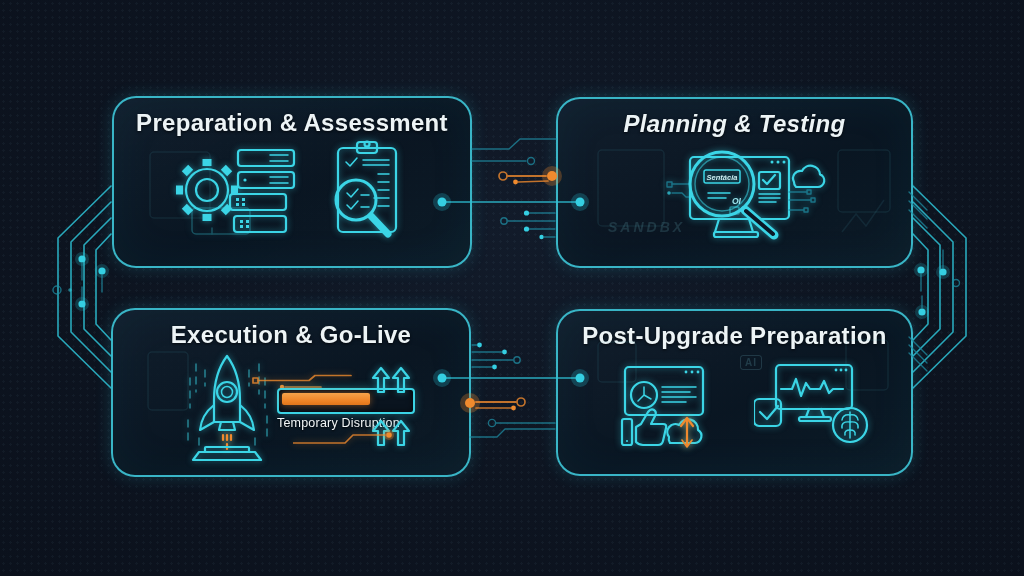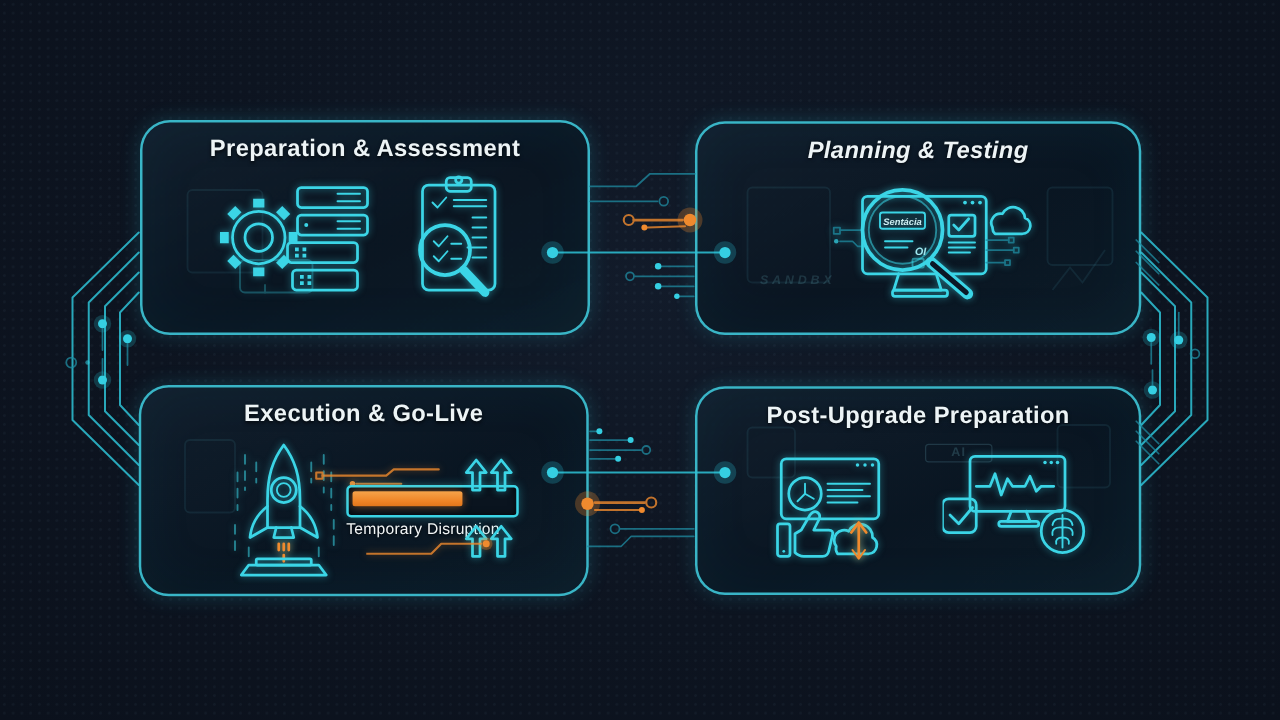--- a/index.html
+++ b/index.html
@@ -17,47 +17,47 @@
   .panel{
     position:absolute;border:2px solid rgba(62,198,216,.9);border-radius:24px;
     background:linear-gradient(155deg, rgba(18,32,46,.92) 0%, rgba(10,22,34,.94) 55%, rgba(12,28,40,.92) 100%);
     box-shadow:0 0 16px rgba(40,180,205,.22), inset 0 0 46px rgba(30,130,160,.07);
   }
   #panel-1{left:112px;top:96px;width:356px;height:168px;}
   #panel-2{left:556px;top:97px;width:353px;height:167px;font-style:italic;}
   #panel-3{left:111px;top:308px;width:356px;height:165px;}
   #panel-4{left:556px;top:309px;width:353px;height:163px;}
   .panel-title{
-    text-align:center;margin-top:11px;font-size:19px;font-weight:bold;
+    text-align:center;margin-top:11px;font-size:24px;font-weight:bold;
     color:#edf4f6;letter-spacing:.3px;text-shadow:0 1px 3px rgba(0,0,0,.7);
   }
   .abs{position:absolute;}
   .glow-c{filter:drop-shadow(0 0 3px rgba(56,214,232,.55));}
   .glow-o{filter:drop-shadow(0 0 3px rgba(240,140,44,.55));}
   
   .sk{stroke:#3bd5e6;fill:none;stroke-width:2.2;stroke-linecap:round;stroke-linejoin:round;}
   .sk3{stroke:#3bd5e6;fill:none;stroke-width:3;stroke-linecap:round;stroke-linejoin:round;}
   .skt{stroke:#3bd5e6;fill:none;stroke-width:1.5;stroke-linecap:round;stroke-linejoin:round;}
   .dim{opacity:.55;}
   .dim3{opacity:.3;}
   .fc{fill:#3bd5e6;stroke:none;}
   .ok{stroke:#ef8a2e;fill:none;stroke-width:2.2;stroke-linecap:round;stroke-linejoin:round;}
   .okt{stroke:#ef8a2e;fill:none;stroke-width:1.7;stroke-linecap:round;stroke-linejoin:round;opacity:.8;}
   .of{fill:#ef8a2e;stroke:none;}
   .dc{stroke:#2ec2d6;fill:none;stroke-width:1.6;stroke-linecap:round;stroke-linejoin:round;opacity:.85;}
   .dcd{stroke:#1f8ca2;fill:none;stroke-width:1.4;stroke-linecap:round;stroke-linejoin:round;opacity:.75;}
   .dfc{fill:#35cfe2;stroke:none;}
   .faintline{stroke:rgba(90,190,210,.10);fill:none;stroke-width:1.5;}
   .watermark{
-    position:absolute;color:rgba(125,205,220,.17);font-size:10px;font-weight:bold;
+    position:absolute;color:rgba(125,205,220,.17);font-size:14px;font-weight:bold;
     letter-spacing:3px;
   }
   .wm-box{
     position:absolute;color:rgba(125,205,220,.2);font-size:10px;font-weight:bold;
-    border:1px solid rgba(125,205,220,.18);border-radius:3px;padding:1px 20px;letter-spacing:1px;
+    border:1px solid rgba(125,205,220,.18);border-radius:3px;padding:1px 4px;letter-spacing:1px;
   }
   
   #progress-track{
     position:absolute;left:164px;top:78px;width:134px;height:22px;
     border:2px solid #3bd5e6;border-radius:4px;background:#0a141f;
     box-shadow:0 0 8px rgba(56,214,232,.35), inset 0 0 6px rgba(0,0,0,.6);
   }
   #progress-fill{
     position:absolute;left:3px;top:3px;height:12px;border-radius:2px;
     background:linear-gradient(180deg,#f5a34a 0%,#ee8224 70%,#e0761c 100%);

